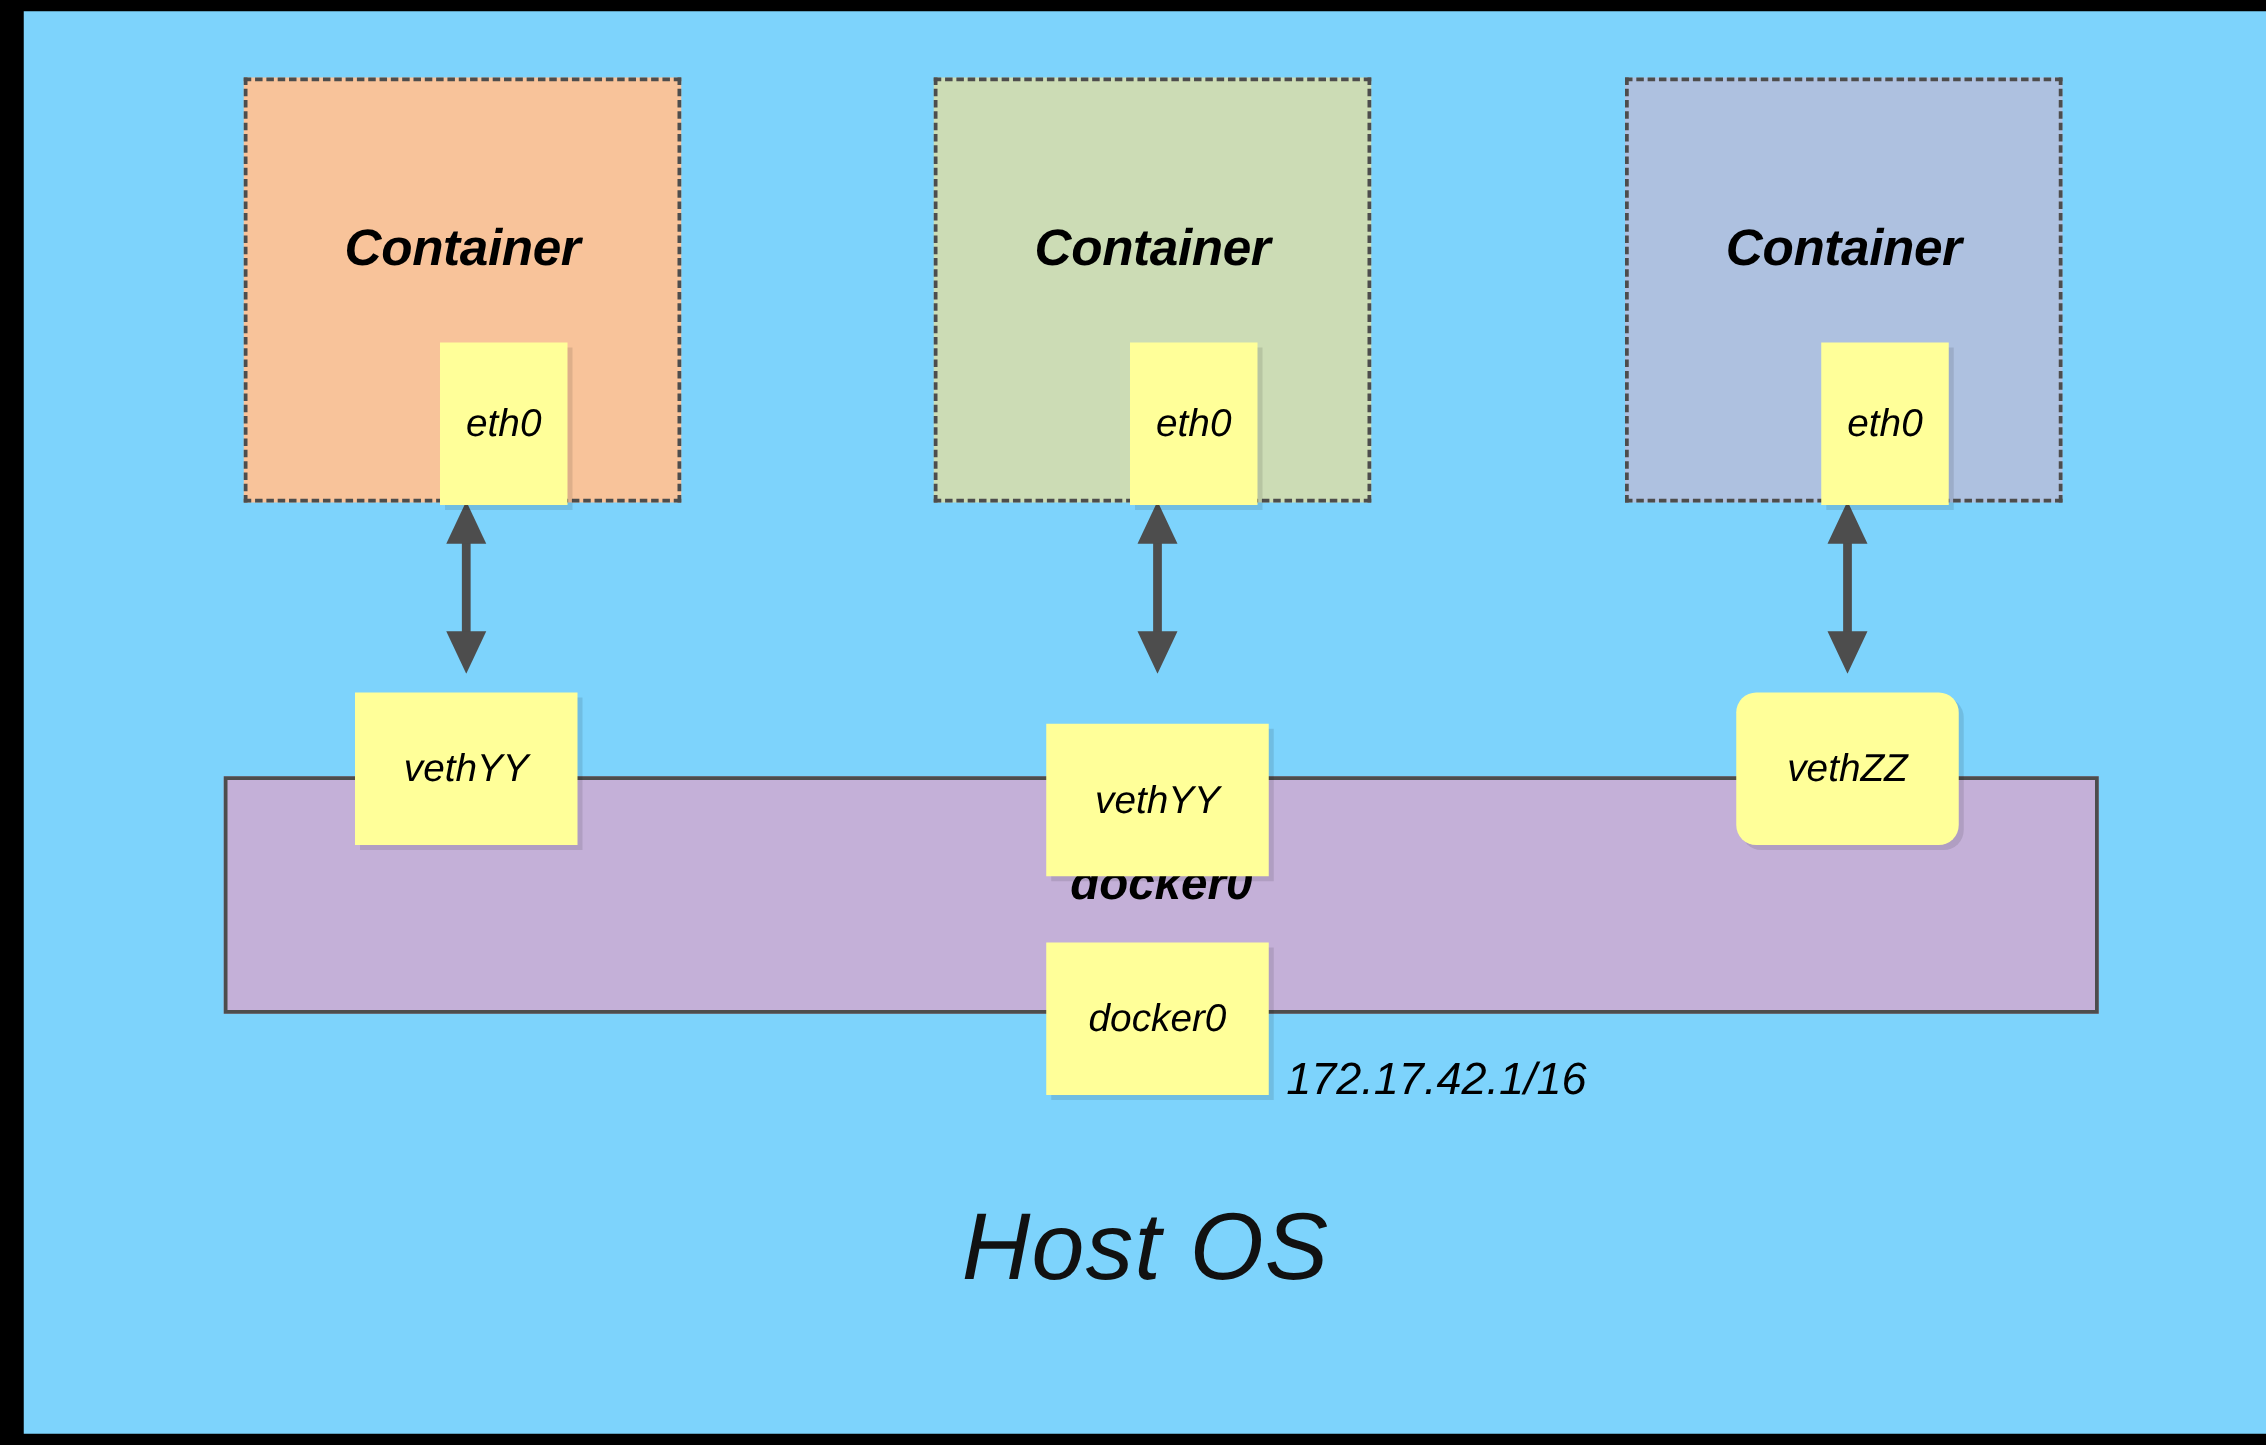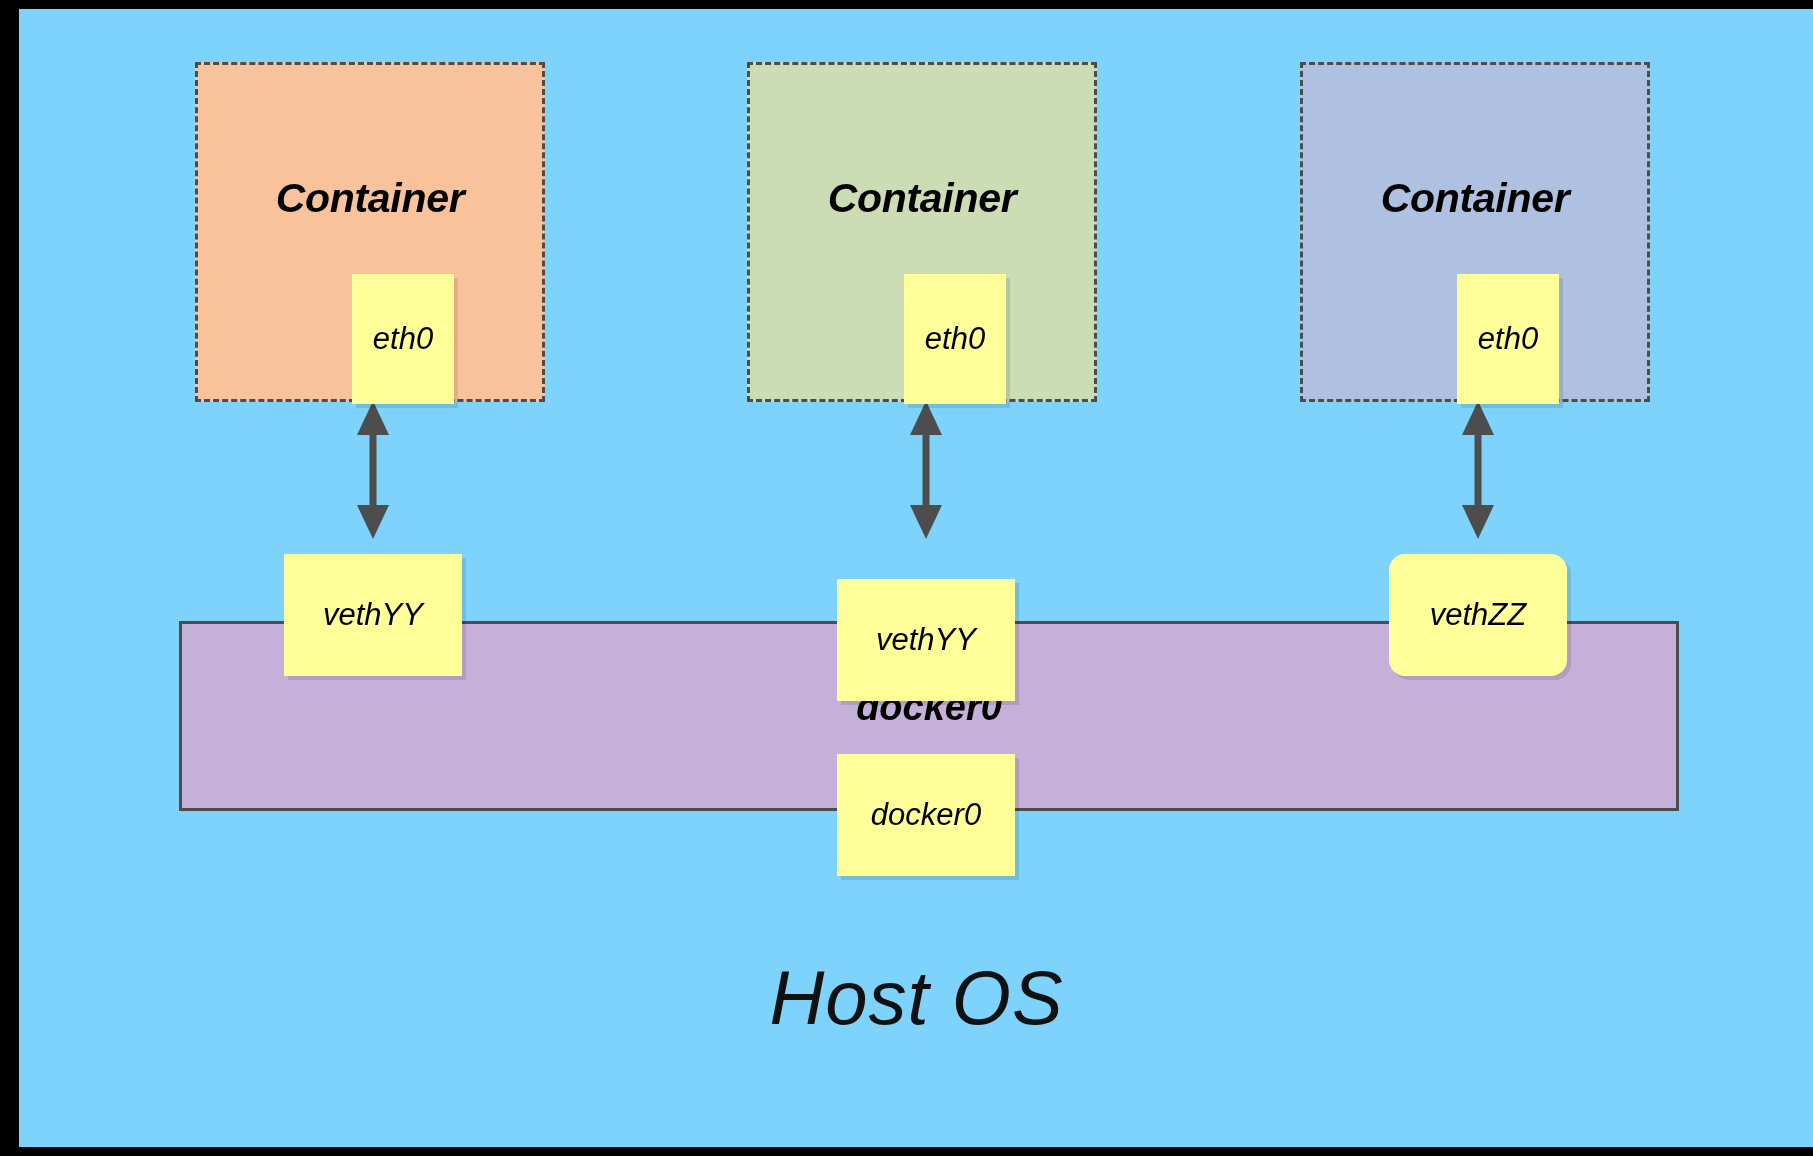--- a/index.html
+++ b/index.html
@@ -182,17 +182,18 @@
     <div id="docker0-bar">
       <div class="bar-title">docker0</div>
     </div>
 
     <div class="chip chip-veth" id="vethXX">vethYY</div>
     <div class="chip chip-veth" id="vethYY">vethYY</div>
     <div class="chip chip-veth" id="vethZZ">vethZZ</div>
 
     <div class="chip" id="chip-docker0">docker0</div>
 
+    <div id="ip-label">172.17.42.1/16</div>
 
     <div id="host-os">Host OS</div>
 
   </div>
 </div>
 
 </body></html>

